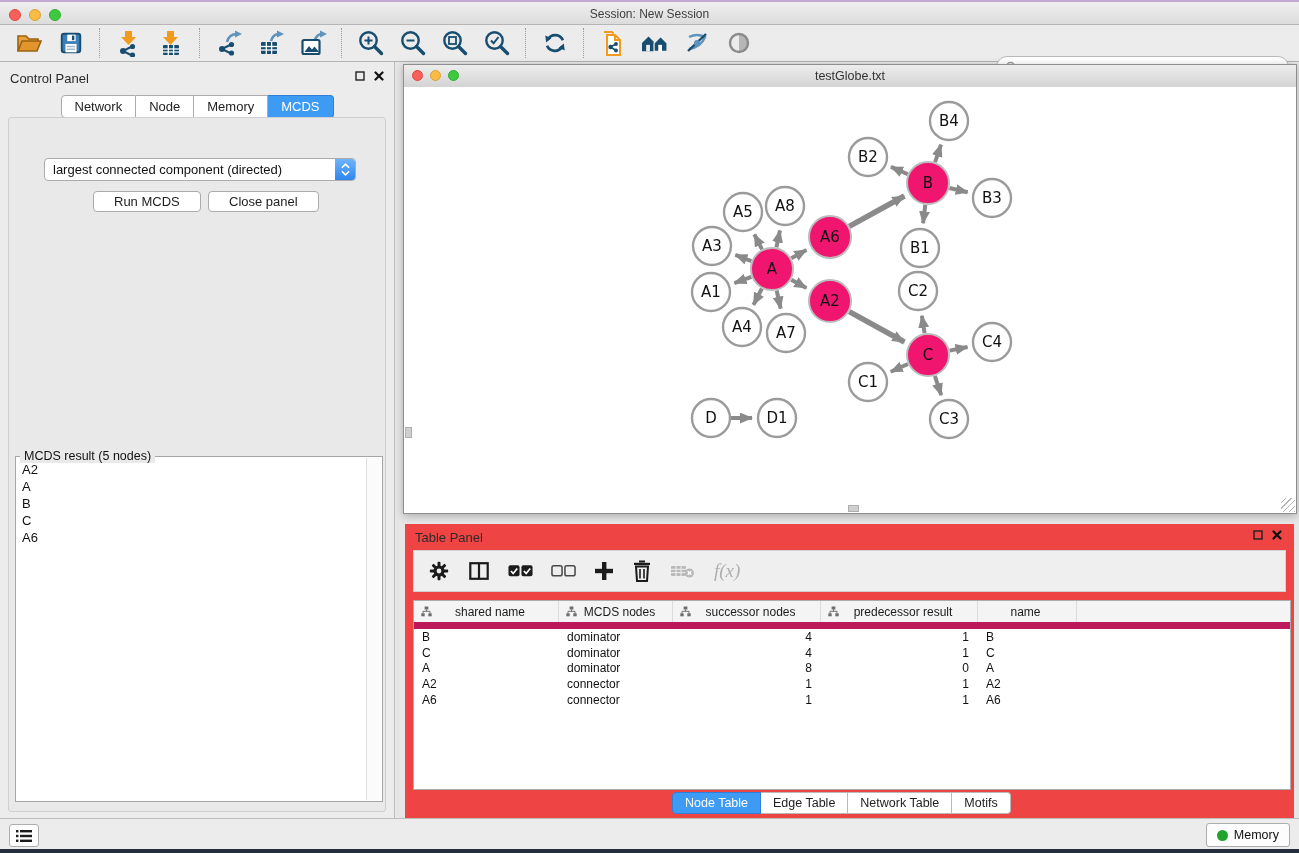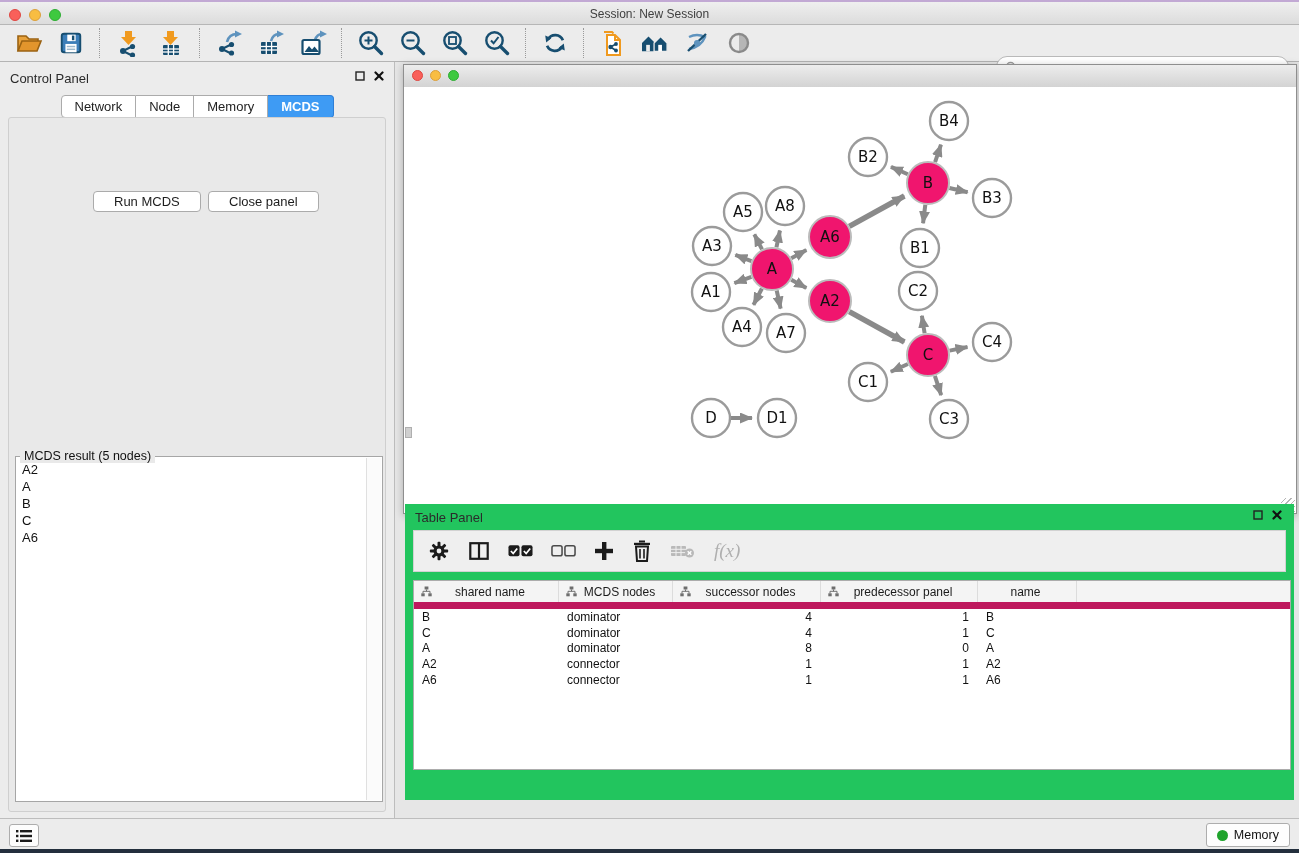--- a/index.html
+++ b/index.html
@@ -27,21 +27,21 @@
     border:1px solid #B9B9B9;border-radius:12px;display:flex;align-items:center;padding-left:8px;box-sizing:border-box;}
   .searchbox input{border:none;outline:none;flex:1;font-size:12px;background:transparent;}
   
   .cpanel{left:0;top:62px;width:395px;height:756px;background:#ECECEC;border-right:1px solid #BDBDBD;box-sizing:border-box;}
   .panel-title{position:absolute;left:10px;top:9px;font-size:13px;color:#2b2b2b;}
   .win-icons{position:absolute;right:10px;top:9px;display:flex;gap:9px;align-items:center;}
   .cp-tabs{position:absolute;left:0;right:0;top:33px;display:flex;justify-content:center;}
   .cp-tab{font-size:13px;color:#222;background:#fff;border:1px solid #ABABAB;border-left:none;
     padding:3px 13px;cursor:default;}
   .cp-tab:first-child{border-left:1px solid #ABABAB;border-radius:4px 0 0 4px;}
-  .cp-tab:last-child{border-radius:0 4px 4px 0;font-weight:bold;}
+  .cp-tab:last-child{border-radius:0 4px 4px 0;}
   .cp-tab.active{background:#3E9BF4;color:#fff;border-color:#2F7FD6;}
   .cp-body{position:absolute;left:8px;right:8px;top:55px;height:693px;background:#E9E9E9;
     border:1px solid #CFCFCF;border-radius:3px;}
   .opt-label{position:absolute;left:0;right:0;top:20px;text-align:center;font-size:13px;color:#1d1d1d;}
   .combo{position:absolute;left:35px;top:40px;width:312px;height:23px;background:#fff;
     border:1px solid #ABABAB;border-radius:4px;box-sizing:border-box;display:flex;align-items:center;}
   .combo .val{flex:1;font-size:13px;padding-left:8px;color:#111;white-space:nowrap;}
   .combo .step{width:20px;height:100%;background:linear-gradient(#6FB4F9,#2E86EE);
     border-radius:0 3px 3px 0;display:flex;flex-direction:column;align-items:center;justify-content:center;gap:1px;}
   .btn{position:absolute;height:21px;background:#fff;border:1px solid #ABABAB;border-radius:4px;
@@ -57,21 +57,21 @@
   .net-titlebar{position:absolute;left:0;top:0;right:0;height:22px;background:linear-gradient(#EDEDED,#D3D3D3);
     border-bottom:1px solid #A8A8A8;}
   .net-titlebar .title{position:absolute;left:0;right:0;top:4px;text-align:center;font-size:12.5px;color:#333;}
   .net-lights{position:absolute;left:8px;top:5px;display:flex;gap:7px;}
   .net-lights .light{width:11px;height:11px;}
   .net-canvas{position:absolute;left:0;top:22px;right:0;bottom:0;background:#fff;}
   .thumb{position:absolute;background:#CFCFCF;border:1px solid #AFAFAF;box-sizing:border-box;}
   .grip{position:absolute;right:1px;bottom:1px;width:14px;height:14px;
     background:repeating-linear-gradient(135deg,transparent 0 3px,#B5B5B5 3px 4px);}
   
-  .tpanel{left:405px;top:504px;width:889px;height:296px;background:#22c55e;}
+  .tpanel{left:405px;top:524px;width:889px;height:296px;background:#ef4444;}
   .t-toolbar{position:absolute;left:8px;right:8px;top:26px;height:42px;background:#EFEFEF;
     border:1px solid #D2D2D2;box-sizing:border-box;display:flex;align-items:center;padding-left:14px;gap:18px;}
   .fx{font-family:"Liberation Serif","DejaVu Serif",serif;font-style:italic;font-size:19px;color:#AFAFAF;}
   .dtable{position:absolute;left:8px;top:76px;width:878px;height:190px;background:#fff;
     border:1px solid #ACACAC;box-sizing:border-box;overflow:hidden;}
   .thead{display:flex;height:21px;background:#F4F4F4;border-bottom:7px solid #be185d;}
   .th{display:flex;align-items:center;border-right:1px solid #DCDCDC;box-sizing:border-box;padding-left:7px;}
   .th .lbl{flex:1;text-align:center;font-size:12px;color:#1b1b1b;padding-right:10px;}
   .trow{display:flex;height:15.8px;align-items:center;}
   .td{font-size:12px;color:#111;box-sizing:border-box;white-space:nowrap;}
@@ -282,20 +282,31 @@
         </g>
       </svg>
   </div>
   <div class="cp-tabs" id="cp-tabs">
       <div class="cp-tab">Network</div>
       <div class="cp-tab">Node</div>
       <div class="cp-tab">Memory</div>
       <div class="cp-tab active">MCDS</div>
     </div>
   <div class="cp-body">
+    <div class="combo">
+      <div class="val">largest connected component (directed)</div>
+      <div class="step">
+        <svg width="9" height="6" viewBox="0 0 10 6">
+            <path d="M1 5 L5 1 L9 5" fill="none" stroke="#fff" stroke-width="1.8"></path>
+          </svg>
+        <svg width="9" height="6" viewBox="0 0 10 6">
+            <path d="M1 1 L5 5 L9 1" fill="none" stroke="#fff" stroke-width="1.8"></path>
+          </svg>
+      </div>
+    </div>
     <div class="btn" style="left:84px;top:73px;">Run MCDS</div>
     <div class="btn" style="left:199px;top:73px;">Close panel</div>
     <div class="groupbox">
       <div class="legend">MCDS result (5 nodes)</div>
       <div class="mcds-list" id="mcds-list">
           <div class="mcds-item">A2</div>
           <div class="mcds-item">A</div>
           <div class="mcds-item">B</div>
           <div class="mcds-item">C</div>
           <div class="mcds-item">A6</div>
@@ -305,20 +316,21 @@
   </div>
 </div>
 
 <div class="abs netwin">
   <div class="net-titlebar">
     <div class="net-lights lights" style="position:absolute;">
       <div class="light red"></div>
       <div class="light yellow"></div>
       <div class="light green"></div>
     </div>
+    <div class="title">testGlobe.txt</div>
   </div>
   <div class="net-canvas">
     <svg id="graph" width="892" height="427" viewBox="0 0 892 427">
       <defs>
         <marker id="arrow" markerWidth="13" markerHeight="11" refX="12" refY="5.5" orient="auto" markerUnits="userSpaceOnUse">
           <path d="M0 0 L13 5.5 L0 11 Z" fill="#8A8A8A"></path>
         </marker>
       </defs>
       <g id="edges">
           <line x1="347.4575854193549" y1="174.12540774408606" x2="331.34365293255127" y2="167.94840029081132" stroke="#8A8A8A" stroke-width="4" marker-end="url(#arrow)"></line>
@@ -538,21 +550,21 @@
         </div>
         <div class="th" style="width: 157px;">
           <span>
             <svg width="11" height="11" viewBox="0 0 11 11">
               <rect x="3.6" y="0.5" width="3.8" height="3" fill="#6e6e6e"></rect>
               <rect x="0.3" y="7.3" width="3.4" height="3" fill="#6e6e6e"></rect>
               <rect x="7.3" y="7.3" width="3.4" height="3" fill="#6e6e6e"></rect>
               <path d="M5.5 3.5 V5.3 M2 7.3 V5.3 H9 V7.3" stroke="#6e6e6e" fill="none"></path>
             </svg>
           </span>
-          <span class="lbl">predecessor panel</span>
+          <span class="lbl">predecessor result</span>
         </div>
         <div class="th" style="width: 99px;">
           <span class="lbl">name</span>
         </div>
         <div class="th" style="flex: 1 1 0%; border-right: none;"></div>
       </div>
     <div id="tbody">
         <div class="trow">
           <div class="td l" style="width: 145px;">B</div>
           <div class="td l" style="width: 114px;">dominator</div>
@@ -583,20 +595,26 @@
         </div>
         <div class="trow">
           <div class="td l" style="width: 145px;">A6</div>
           <div class="td l" style="width: 114px;">connector</div>
           <div class="td r" style="width: 148px;">1</div>
           <div class="td r" style="width: 157px;">1</div>
           <div class="td l" style="width: 99px;">A6</div>
         </div>
       </div>
   </div>
+  <div class="ttabs" id="ttabs">
+      <div class="ttab active">Node Table</div>
+      <div class="ttab">Edge Table</div>
+      <div class="ttab">Network Table</div>
+      <div class="ttab">Motifs</div>
+    </div>
 </div>
 
 <div class="abs statusbar">
   <div class="sq-btn">
     <svg width="16" height="14" viewBox="0 0 16 14">
       <g fill="#1b1b1b">
           <rect x="0" y="1" width="2.4" height="2.4"></rect>
           <rect x="4" y="1" width="12" height="2.4"></rect>
       <rect x="0" y="5.8" width="2.4" height="2.4"></rect>
           <rect x="4" y="5.8" width="12" height="2.4"></rect>

